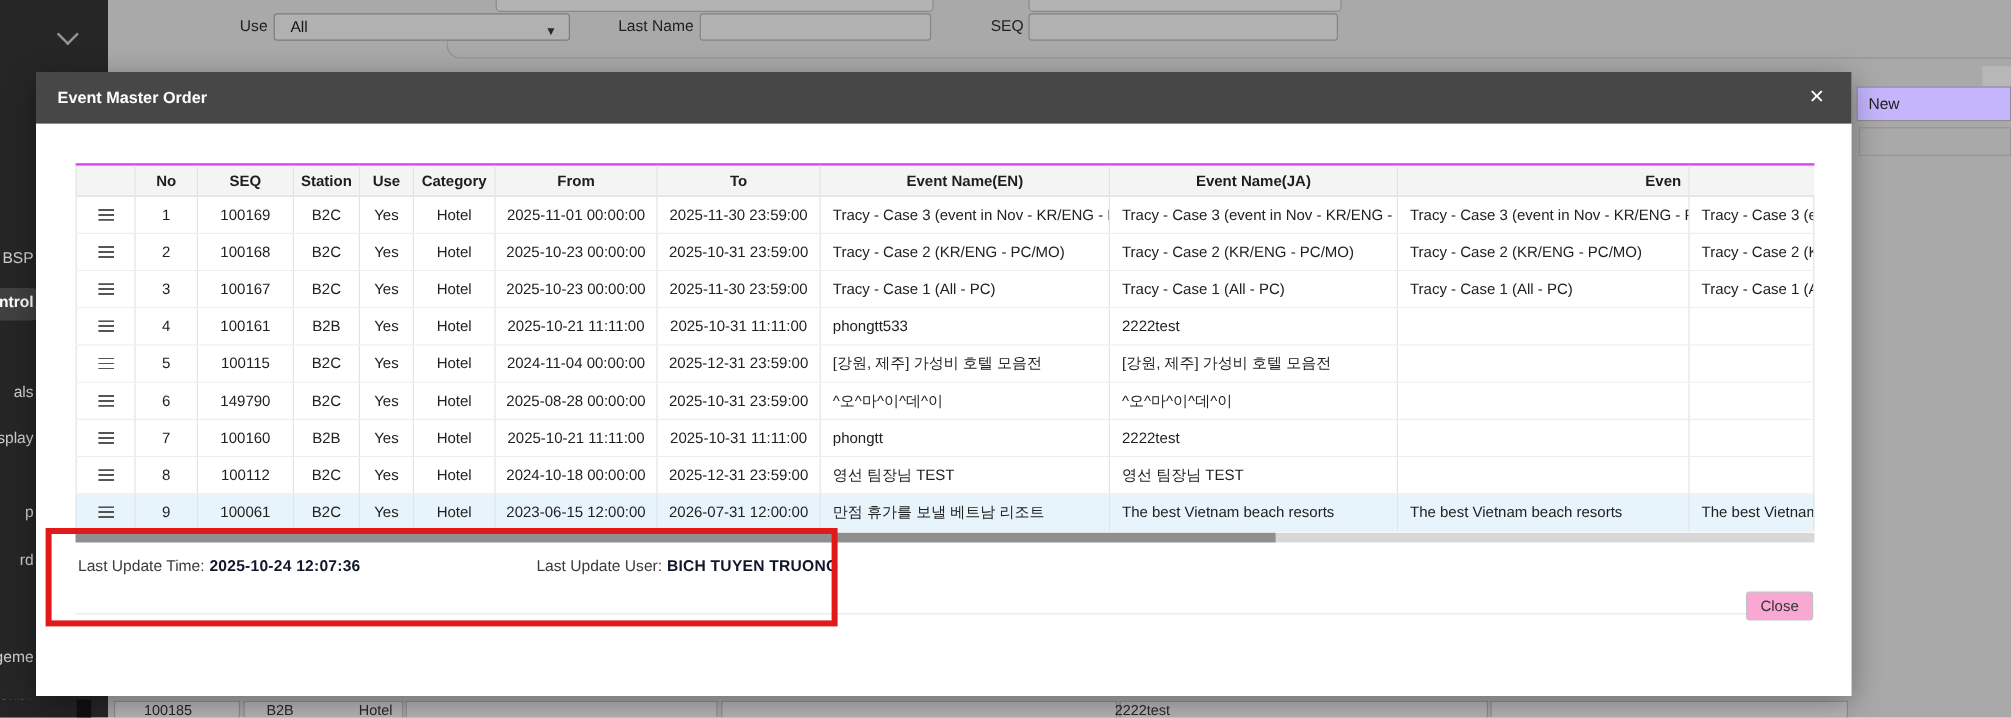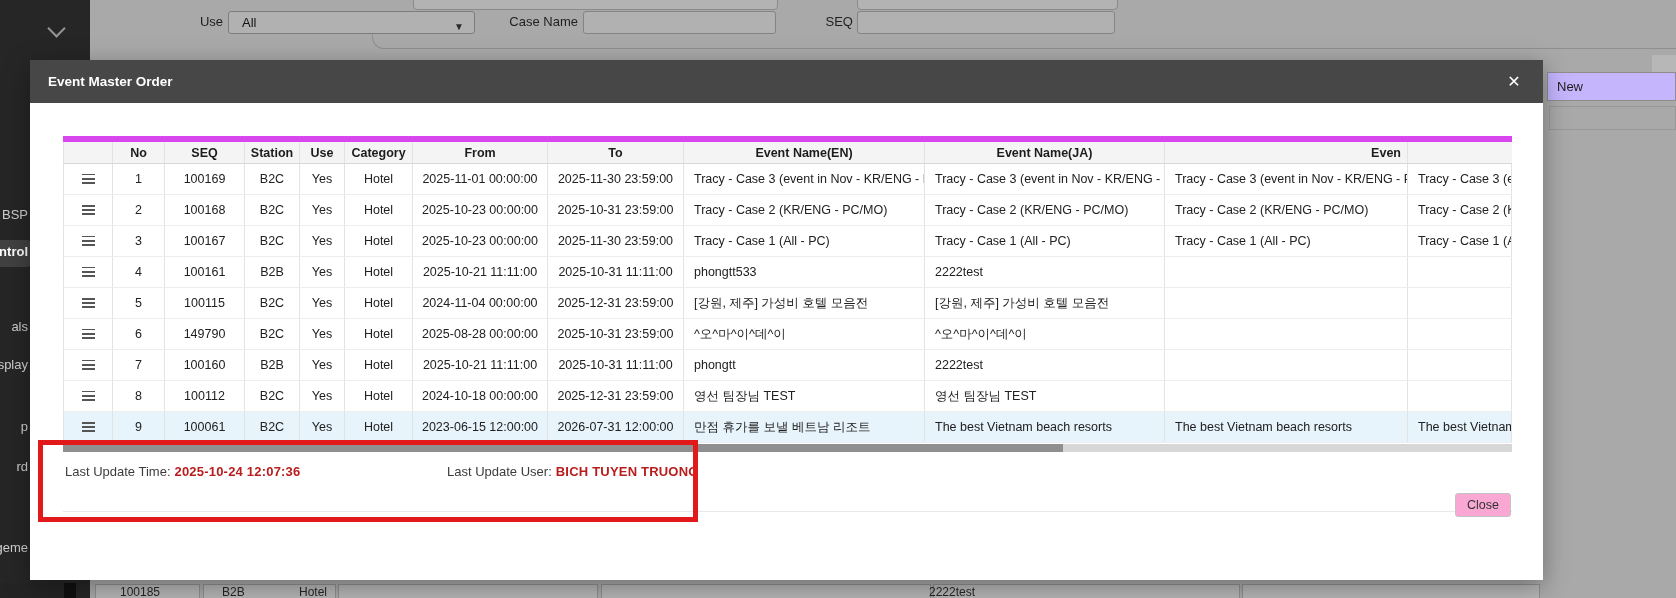--- a/index.html
+++ b/index.html
@@ -35,37 +35,37 @@
   
   .modal{position:absolute;left:30px;top:60px;width:1513px;height:520px;background:#ffffff;
     box-shadow:0 6px 24px rgba(0,0,0,.35);z-index:10;}
   .modal-header{position:absolute;left:0;top:0;width:100%;height:43px;background:#474747;}
   .modal-title{position:absolute;left:18px;top:0;line-height:43px;font-size:13.5px;font-weight:bold;color:#fff;}
   .modal-close{position:absolute;right:19px;top:12px;width:20px;height:20px;color:#fff;font-size:16px;
     line-height:20px;text-align:center;cursor:pointer;}
   
   .etable{position:absolute;left:33px;top:76px;width:1449px;}
   .gr{display:grid;box-sizing:border-box;}
-  .th-row{height:28px;background:#f4f4f4;border-top:6px solid #d946ef;border-bottom:1px solid #d8d8d8;}
+  .th-row{height:28px;background:#f4f4f4;border-top:2px solid #d946ef;border-bottom:1px solid #d8d8d8;}
   .tr-row{height:31px;border-bottom:1px solid #ededed;background:#fff;}
   .tr-row.hl{background:#e8f4fc;}
   .cell{box-sizing:border-box;border-right:1px solid #e3e3e3;display:flex;align-items:center;
     justify-content:center;font-size:12.5px;color:#212121;overflow:hidden;white-space:nowrap;}
   .cell.first{border-left:1px solid #e3e3e3;}
   .th-row .cell{font-weight:bold;color:#1d1d1d;}
   .cell.left{justify-content:flex-start;padding:0 10px;}
   .cell.right{justify-content:flex-end;padding:0 6px;}
   .drag-glyph{display:inline-block;width:13px;height:10px;
     background:repeating-linear-gradient(#555 0 1.5px,transparent 1.5px 4.2px);}
   
   .hscroll{position:absolute;left:33px;top:384px;width:1449px;height:8px;background:#d7d7d7;}
   .hscroll .thumb{position:absolute;left:0;top:0;width:1000px;height:8px;background:#8f8f8f;}
   
   .lu-line{position:absolute;top:404px;height:16px;font-size:13px;color:#3c3c3c;white-space:nowrap;}
-  .lu-line b{color:#b91c1c;margin-left:4px;letter-spacing:.2px;}
+  .lu-line b{color:#0f172a;margin-left:4px;letter-spacing:.2px;}
   .footer-divider{position:absolute;left:33px;top:451px;width:1449px;height:1px;background:#e9e9e9;}
   .close-btn{position:absolute;left:1425px;top:433px;width:56px;height:24px;background:#f9a8d4;
     border:1px solid #c3c3c3;border-radius:3px;box-sizing:border-box;font-size:12.5px;color:#333;
     text-align:center;line-height:22px;cursor:pointer;}
   
   .red-box{position:absolute;left:38px;top:440px;width:660px;height:82px;
     border:5px solid #e2191b;box-sizing:border-box;z-index:50;}
 </style>
 </head>
 <body>
@@ -75,21 +75,21 @@
   <div>
     <div class="panel-edge"></div>
     <div class="sliver" style="left:413px;width:363px;"></div>
     <div class="sliver" style="left:857px;width:259px;"></div>
 
     <div class="bg-label" style="left:165px;width:58px;">Use</div>
     <div class="bg-select">
       <span>All</span>
       <span class="caret">▼</span>
     </div>
-    <div class="bg-label" style="left:480px;width:98px;">Case Name</div>
+    <div class="bg-label" style="left:480px;width:98px;">Last Name</div>
     <div class="bg-input" style="left:583px;width:193px;"></div>
     <div class="bg-label" style="left:800px;width:53px;">SEQ</div>
     <div class="bg-input" style="left:857px;width:258px;"></div>
 
     <div class="corner-block"></div>
     <div class="new-btn">New</div>
     <div class="right-box"></div>
   </div>
 
   <div class="sidebar">

